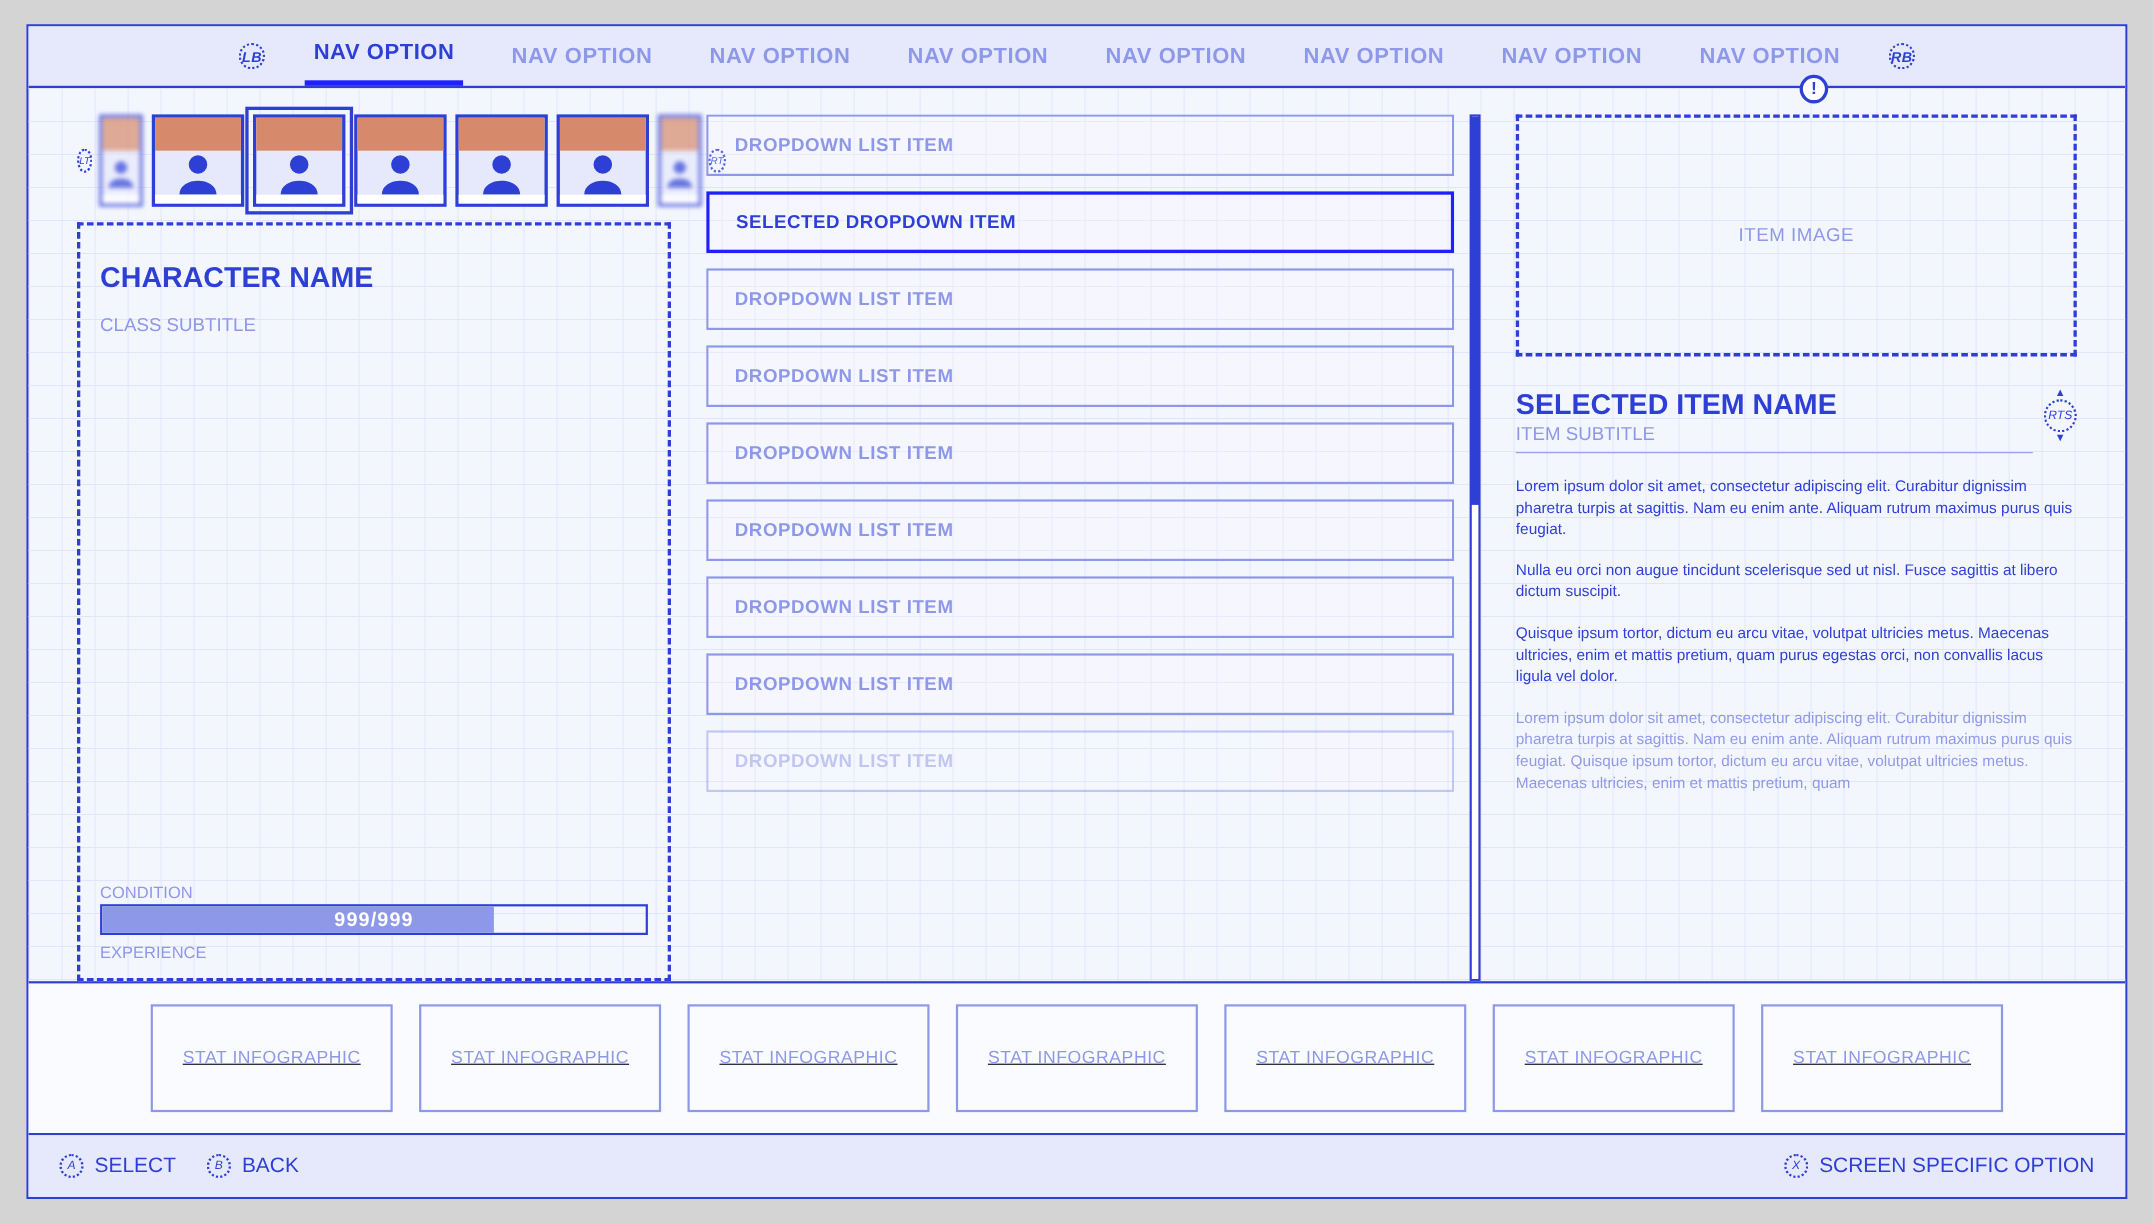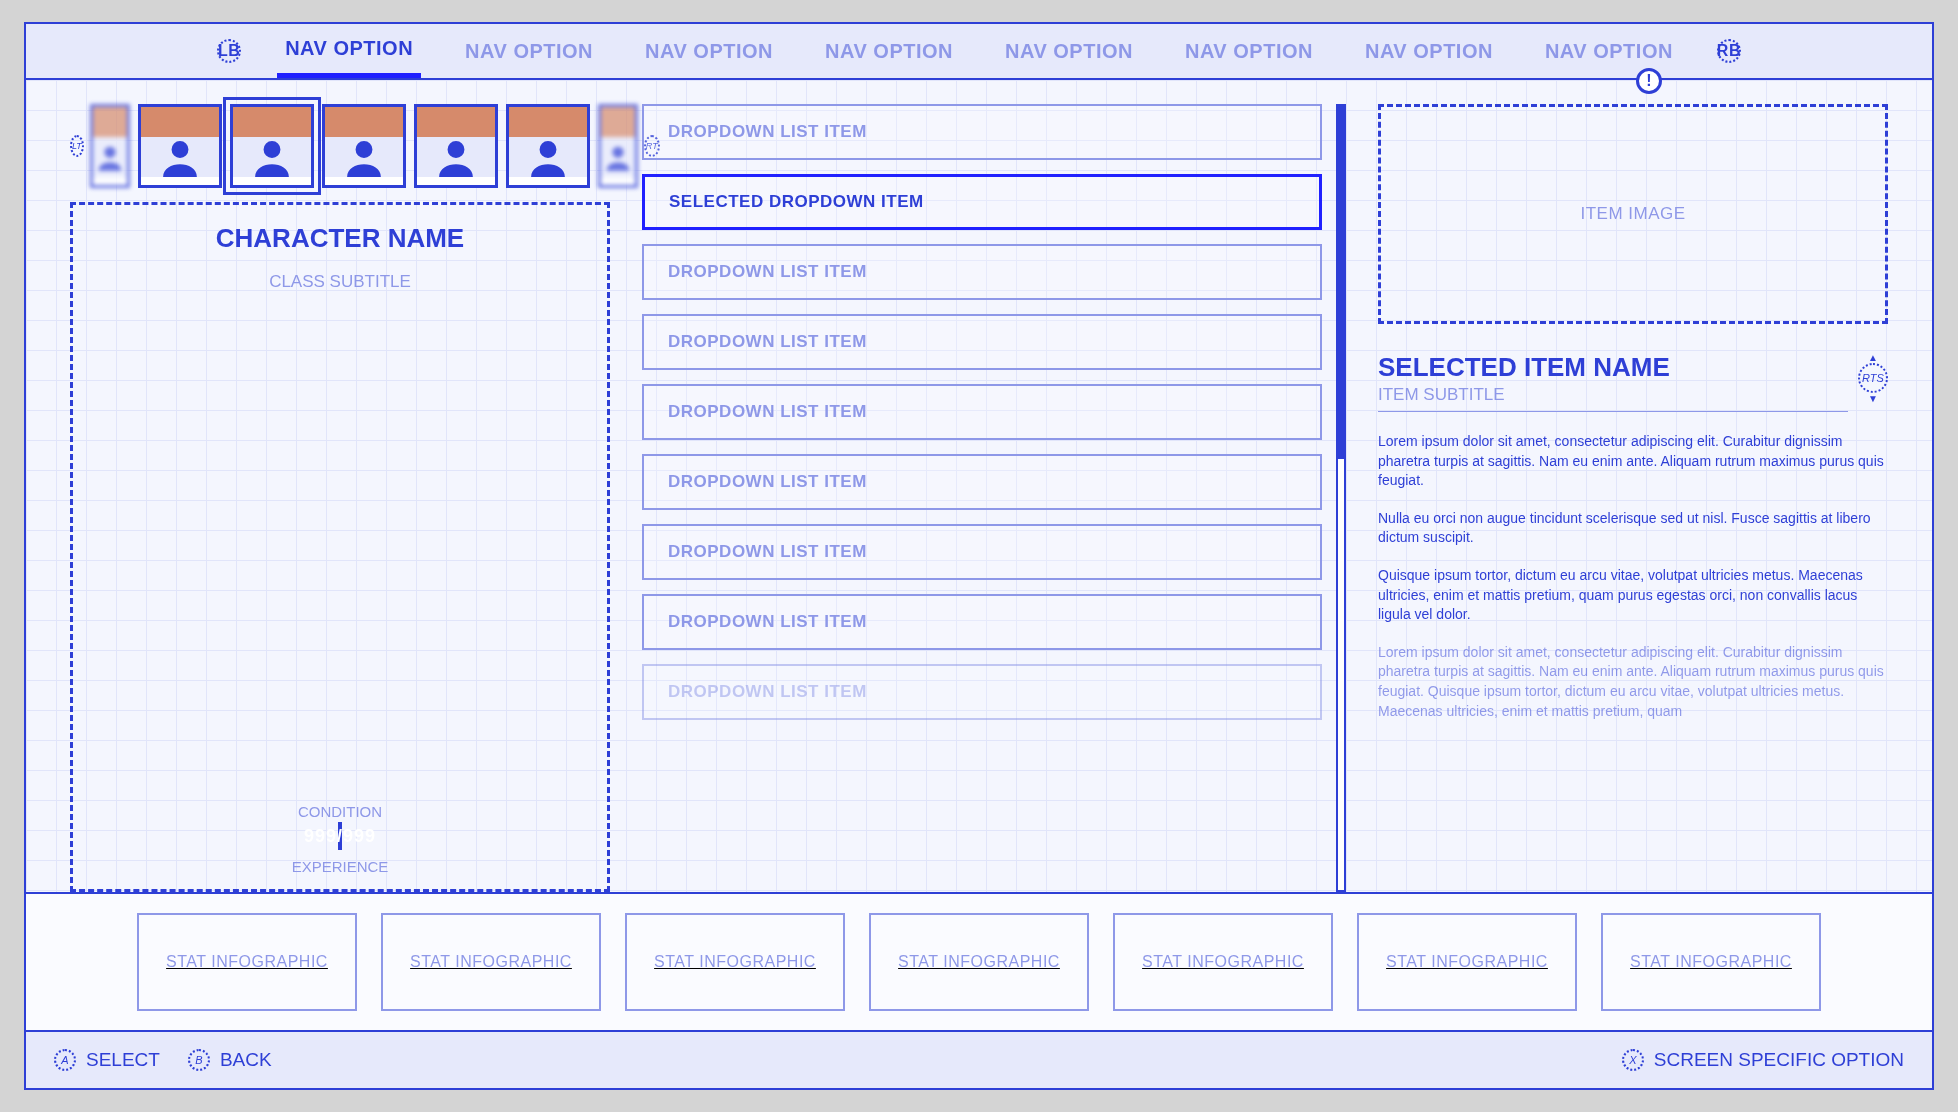--- a/index.html
+++ b/index.html
@@ -32,21 +32,21 @@
 
 .navbar{
   height:56px;
   border-bottom:2px solid var(--blue);
   background:var(--blue-faint);
   display:flex;align-items:center;justify-content:center;gap:36px;
   font-size:20px;font-weight:700;letter-spacing:0.5px;
 }
 .nav-item{color:var(--blue-soft);padding:0 8px;height:100%;display:flex;align-items:center;cursor:pointer;}
 .nav-item.active{color:var(--blue);border-bottom:5px solid var(--blue-bright);margin-bottom:-2px;}
-.bumper{width:24px;height:24px;border:2px dotted var(--blue);border-radius:50%;display:flex;align-items:center;justify-content:center;font-size:16px;color:var(--blue);flex-shrink:0;}
+.bumper{width:24px;height:24px;border:2px dotted var(--blue);border-radius:50%;display:flex;align-items:center;justify-content:center;font-size:13px;font-style:italic;color:var(--blue);flex-shrink:0;}
 .alert-badge{
   position:absolute;right:270px;top:44px;
   width:26px;height:26px;border:3px solid var(--blue);border-radius:50%;
   background:#fff;color:var(--blue);font-weight:900;display:flex;align-items:center;justify-content:center;font-size:16px;
 }
 
 
 .main{
   flex:1;display:flex;gap:32px;padding:24px 44px 0 44px;overflow:hidden;
 }
@@ -56,22 +56,22 @@
 .portrait-row .trig{width:22px;height:22px;border:2px dotted var(--blue);border-radius:50%;display:flex;align-items:center;justify-content:center;font-size:9px;font-style:italic;color:var(--blue);}
 .portrait{width:84px;height:84px;border:3px solid var(--blue);background:var(--blue-faint);display:flex;flex-direction:column;cursor:pointer;}
 .portrait.blurred{filter:blur(2px);opacity:0.7;width:40px;overflow:hidden;}
 .portrait .top{height:30px;background:var(--orange);}
 .portrait .mid{flex:1;display:flex;align-items:flex-end;justify-content:center;}
 .portrait .mid svg{width:52px;height:38px;fill:var(--blue);}
 .portrait .foot{height:8px;background:#fff;}
 .portrait.selected{outline:3px solid var(--blue);outline-offset:4px;}
 
 .character-card{
-  flex:1;border:3px dashed var(--blue);padding:18px 18px 14px 18px;
-  display:flex;flex-direction:column;align-items:center;
+  flex:1;border:3px dashed var(--blue);padding:32px 18px 14px 18px;
+  display:flex;flex-direction:column;
 }
 .char-name{font-size:26px;font-weight:800;color:var(--blue);}
 .char-sub{font-size:17px;color:var(--blue-soft);margin-top:18px;}
 .char-spacer{flex:1;}
 .bar-label{font-size:15px;color:var(--blue-soft);margin-top:8px;}
 .bar{height:28px;border:2px solid var(--blue);position:relative;margin-top:2px;}
 .bar-fill{position:absolute;left:0;top:0;bottom:0;background:var(--blue-soft);}
 .bar-text{position:absolute;inset:0;display:flex;align-items:center;justify-content:center;color:#fff;font-weight:700;font-size:18px;letter-spacing:1px;}
 .bar.thin{height:18px;}
 .bar.thin .bar-text{font-size:14px;}

